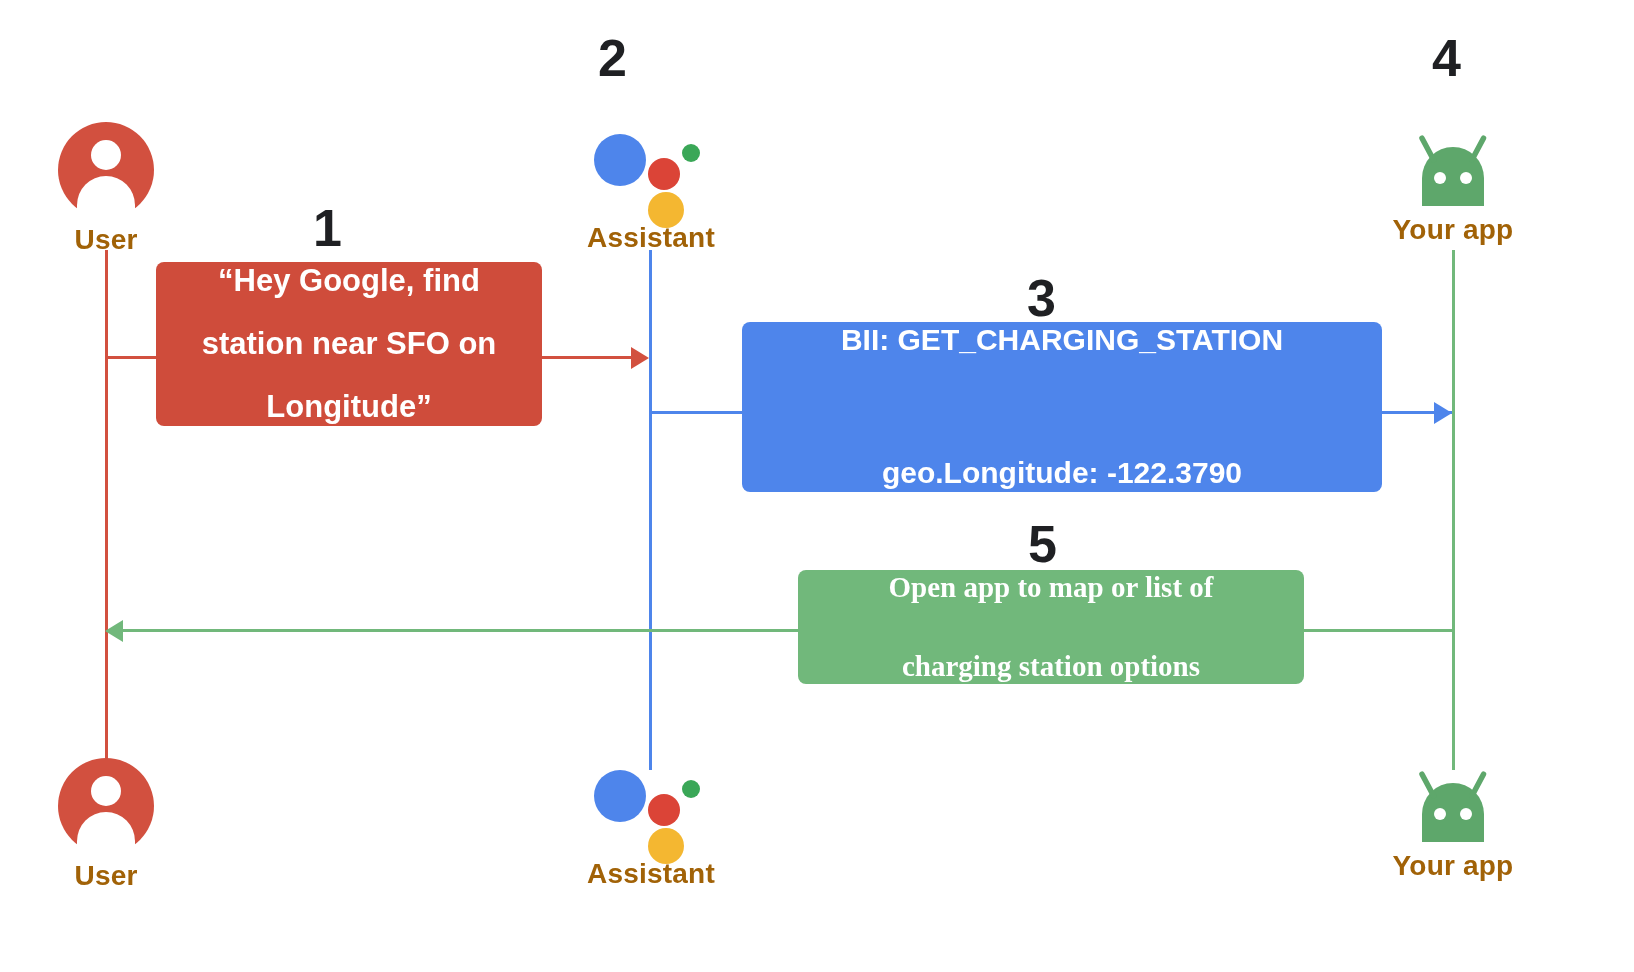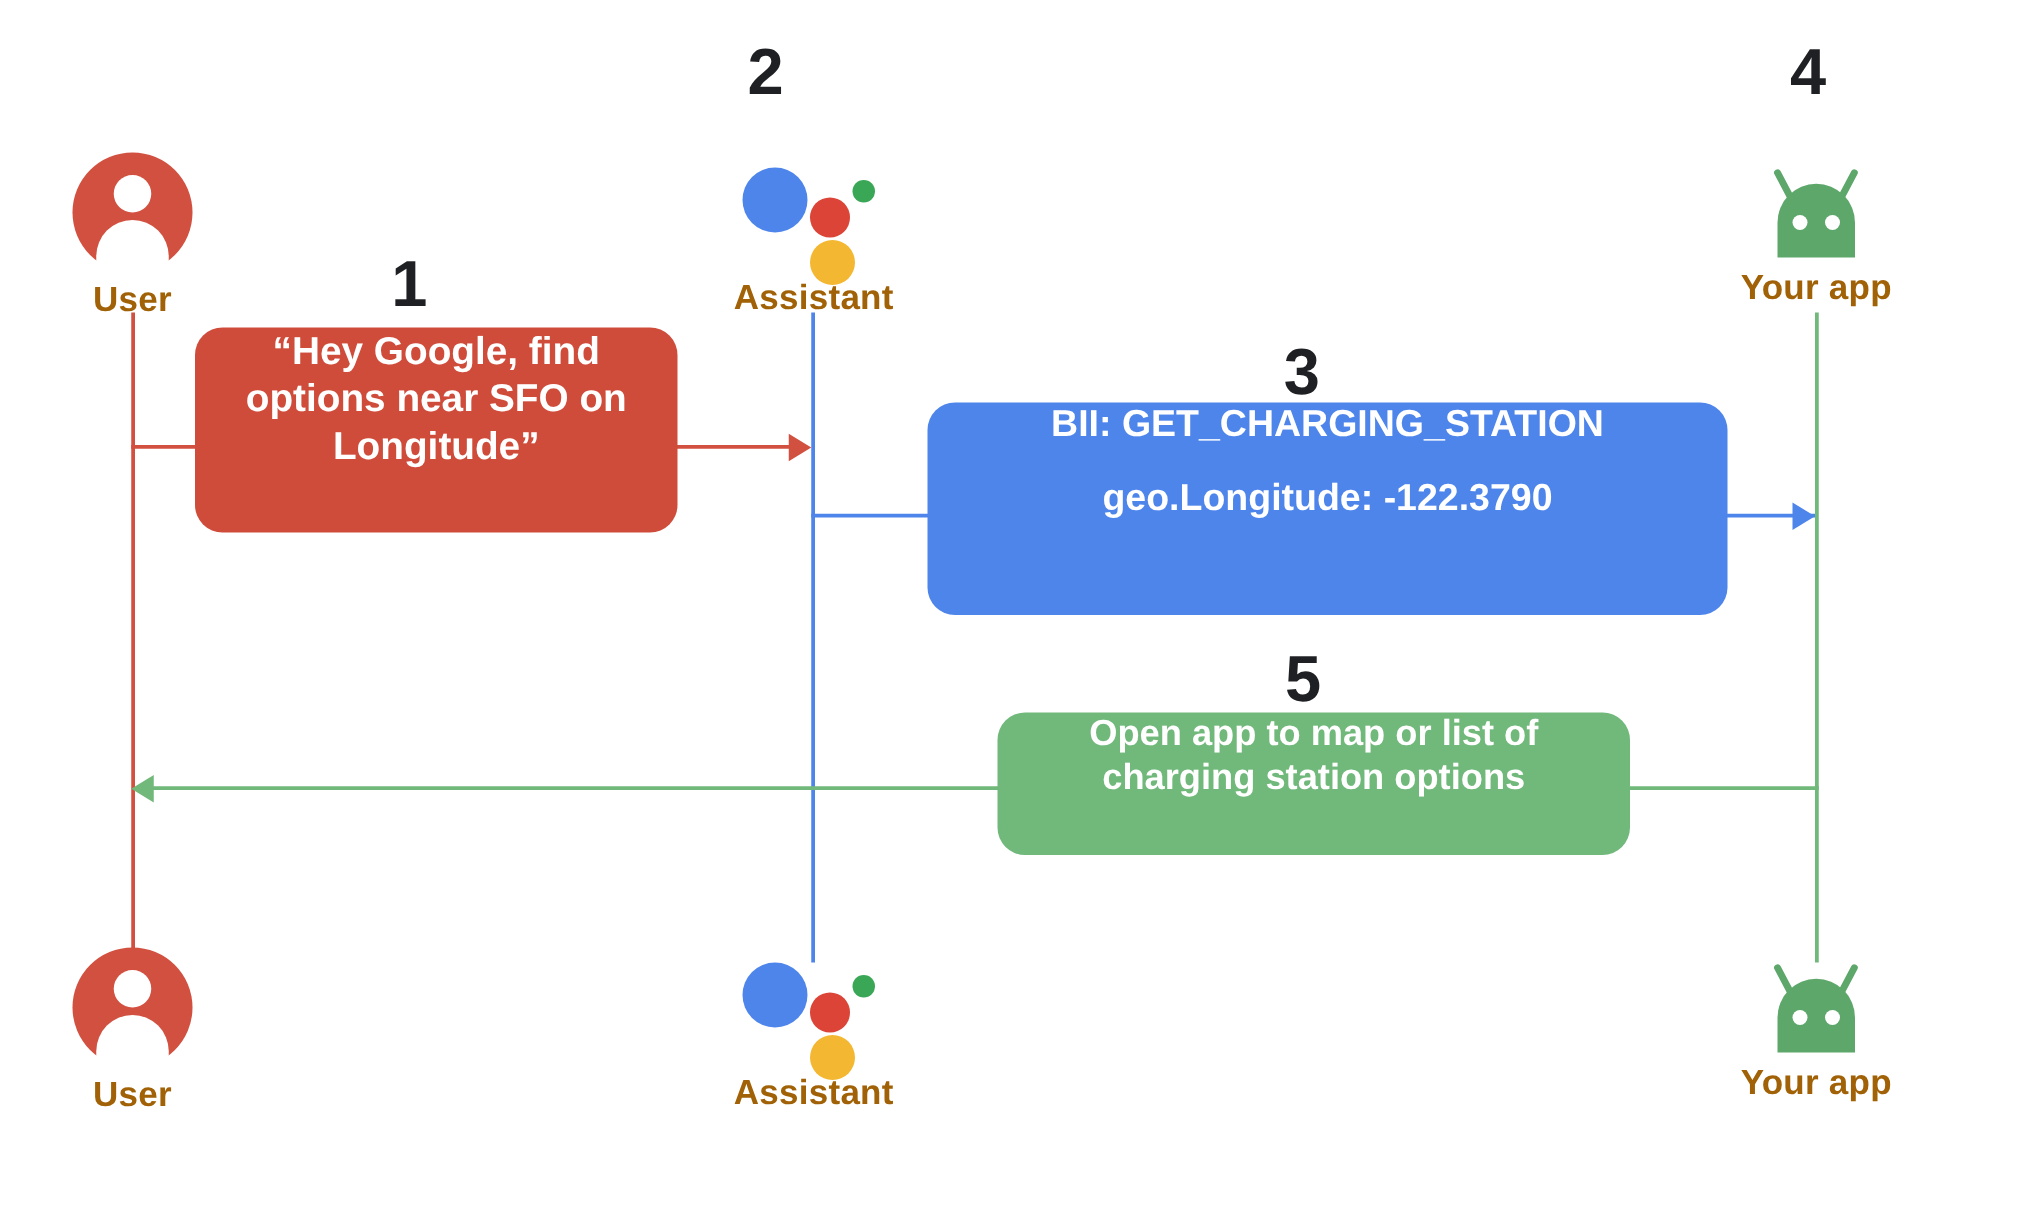--- a/index.html
+++ b/index.html
@@ -99,27 +99,27 @@
     background: #F4B731;
   }
 
   
   .android-icon { width: 110px; height: 80px; position: relative; }
   .android-icon svg { display: block; }
 
   
   .msg-box {
     position: absolute;
-    border-radius: 22px;
+    border-radius: 8px;
     color: #ffffff;
     font-weight: bold;
     display: flex;
     flex-direction: column;
     align-items: center;
-    justify-content: flex-start;
+    justify-content: space-between;
     text-align: center;
     box-sizing: border-box;
   }
   .msg-red   { background: #CF4C3B; }
   .msg-blue  { background: #4E85EB; }
   .msg-green { background: #71B87B; }
 
   .msg-line { line-height: 1.22; white-space: nowrap; }
 
   
@@ -194,40 +194,40 @@
   <div class="step-num" style="left:598px; top:32px;">2</div>
   <div class="step-num" style="left:1432px; top:32px;">4</div>
 
   <div class="conn conn-red" style="left:105px; top:356px; width:528px;"></div>
   <div class="arrowhead arrow-right-red" style="left:631px; top:347px;"></div>
 
   <div class="step-num" style="left:313px; top:202px;">1</div>
 
   <div class="msg-box msg-red" style="left:156px; top:262px; width:386px; height:164px; font-size:31px;">
     <div class="msg-line">“Hey Google, find</div>
-    <div class="msg-line">options near SFO on</div>
+    <div class="msg-line">station near SFO on</div>
     <div class="msg-line">Longitude”</div>
   </div>
 
   <div class="conn conn-blue" style="left:649px; top:411px; width:803px;"></div>
   <div class="arrowhead arrow-right-blue" style="left:1434px; top:402px;"></div>
 
   <div class="step-num" style="left:1027px; top:272px;">3</div>
 
   <div class="msg-box msg-blue" style="left:742px; top:322px; width:640px; height:170px; font-size:30px;">
     <div class="msg-line" style="margin-bottom:22px;">BII: GET_CHARGING_STATION</div>
     <div class="msg-line">geo.Longitude:  -122.3790</div>
   </div>
 
   <div class="conn conn-green" style="left:122px; top:629px; width:1333px;"></div>
   <div class="arrowhead arrow-left-green" style="left:105px; top:620px;"></div>
 
   <div class="step-num" style="left:1028px; top:518px;">5</div>
 
-  <div class="msg-box msg-green" style="left:798px; top:570px; width:506px; height:114px; font-size:29px;">
+  <div class="msg-box msg-green" style="left:798px; top:570px; width:506px; height:114px; font-size:29px;font-family:Liberation Serif, serif;">
     <div class="msg-line">Open app to map or list of</div>
     <div class="msg-line">charging station options</div>
   </div>
 
   <div class="actor" style="left:11px; top:758px;">
     <div class="actor-icon">
       <div class="user-icon-circle"></div>
       <div class="user-icon-head"></div>
       <div class="user-icon-body"></div>
     </div>

